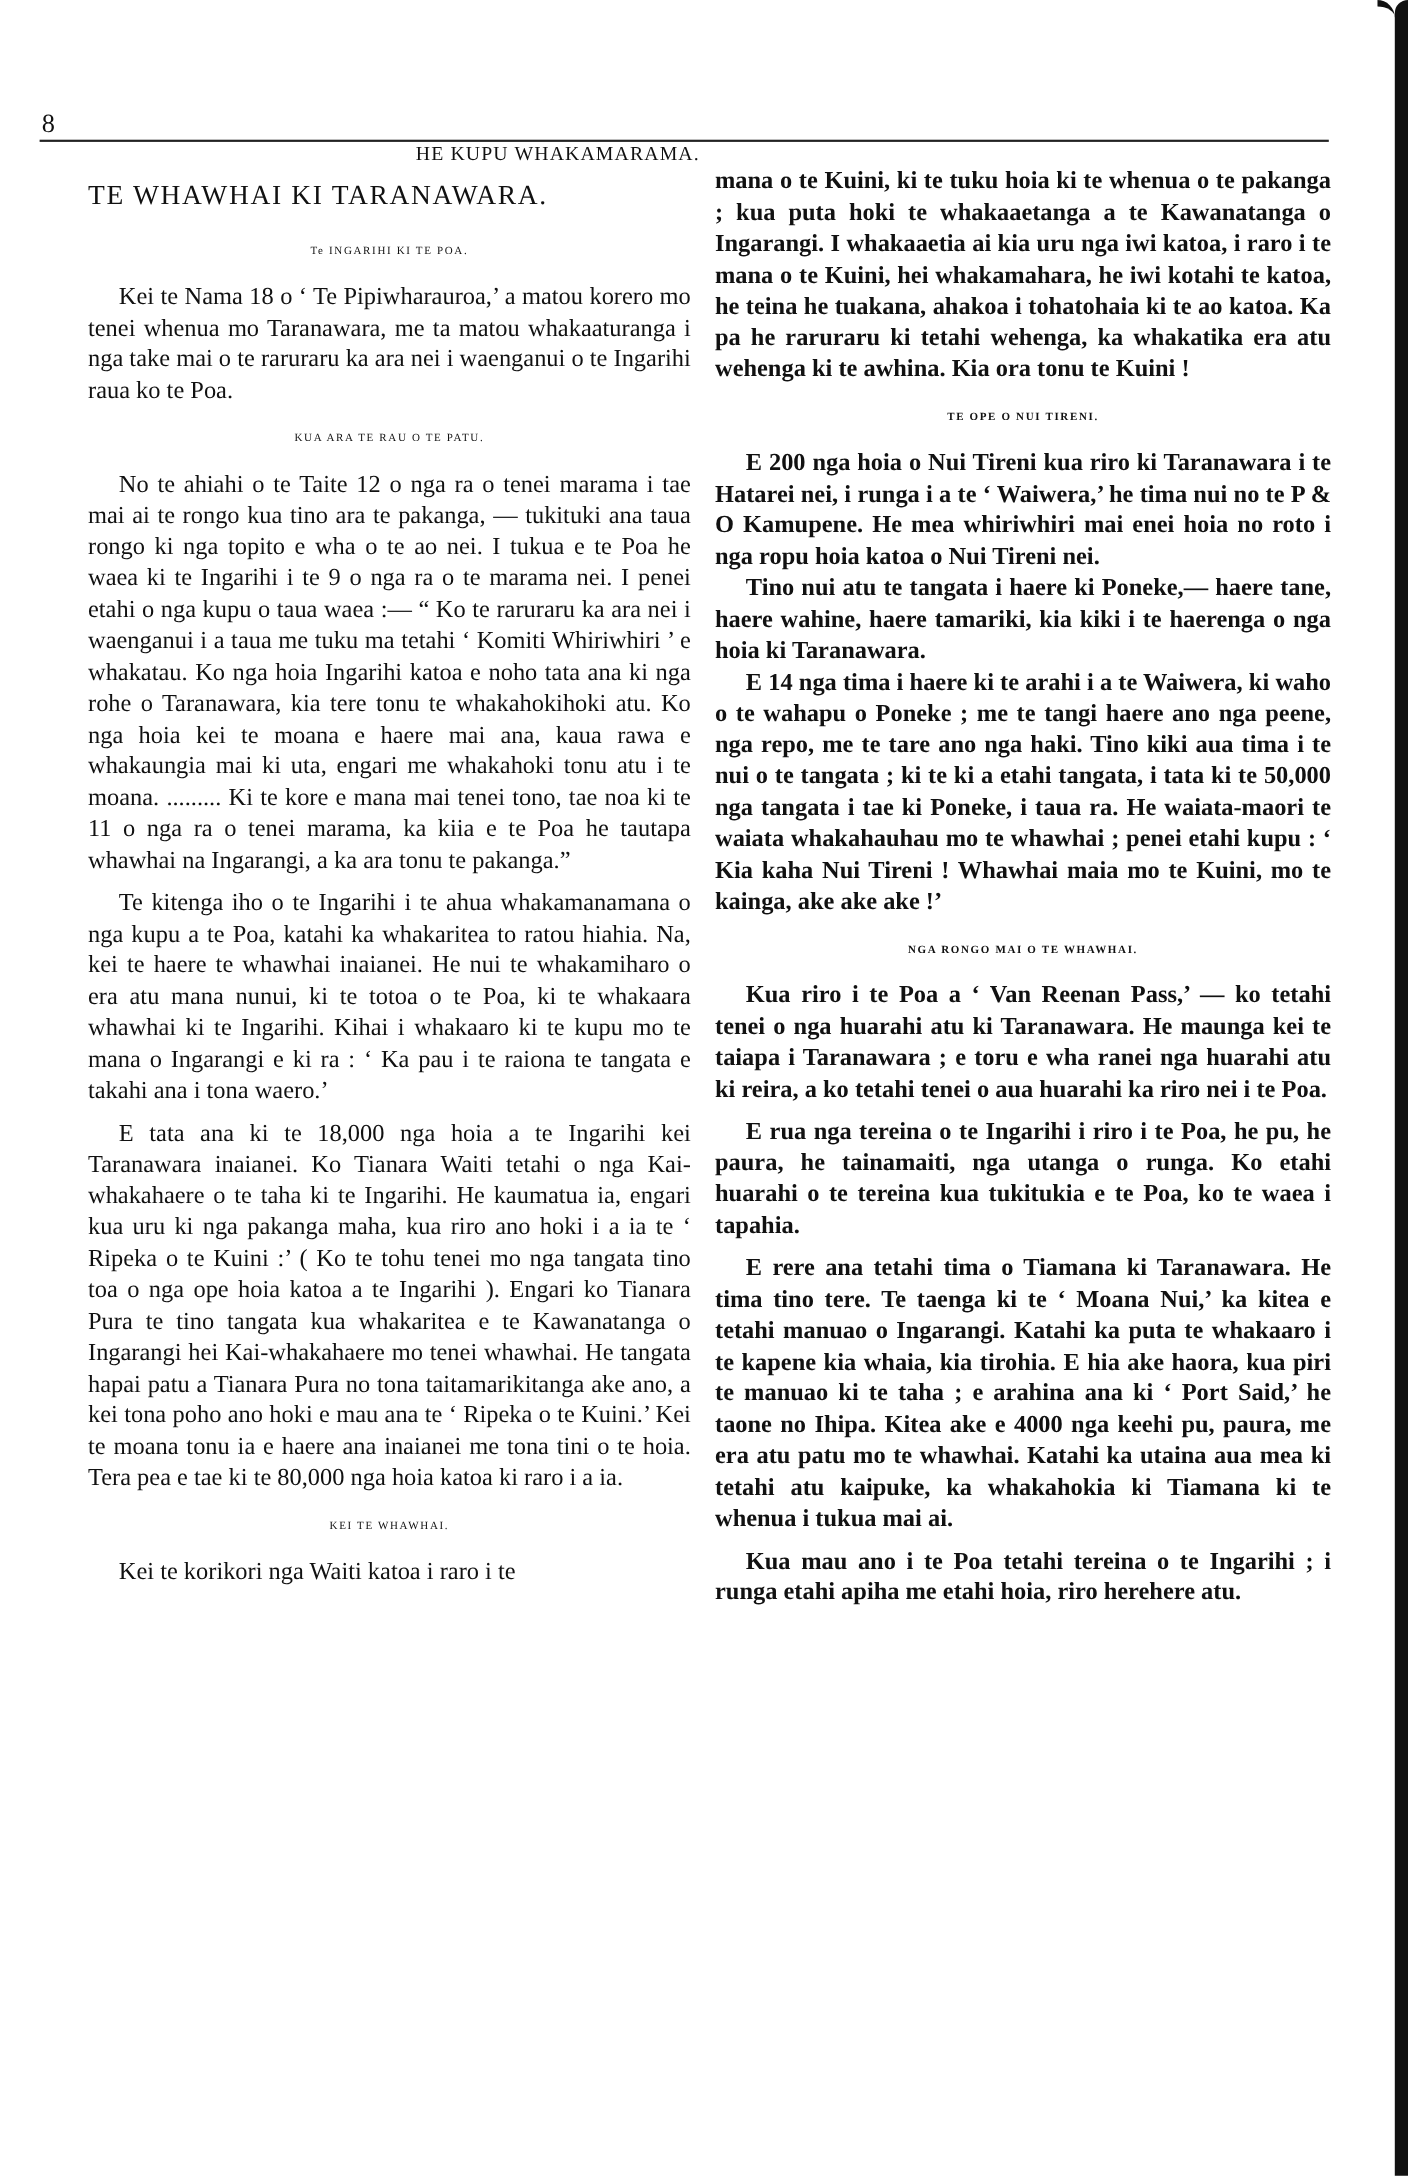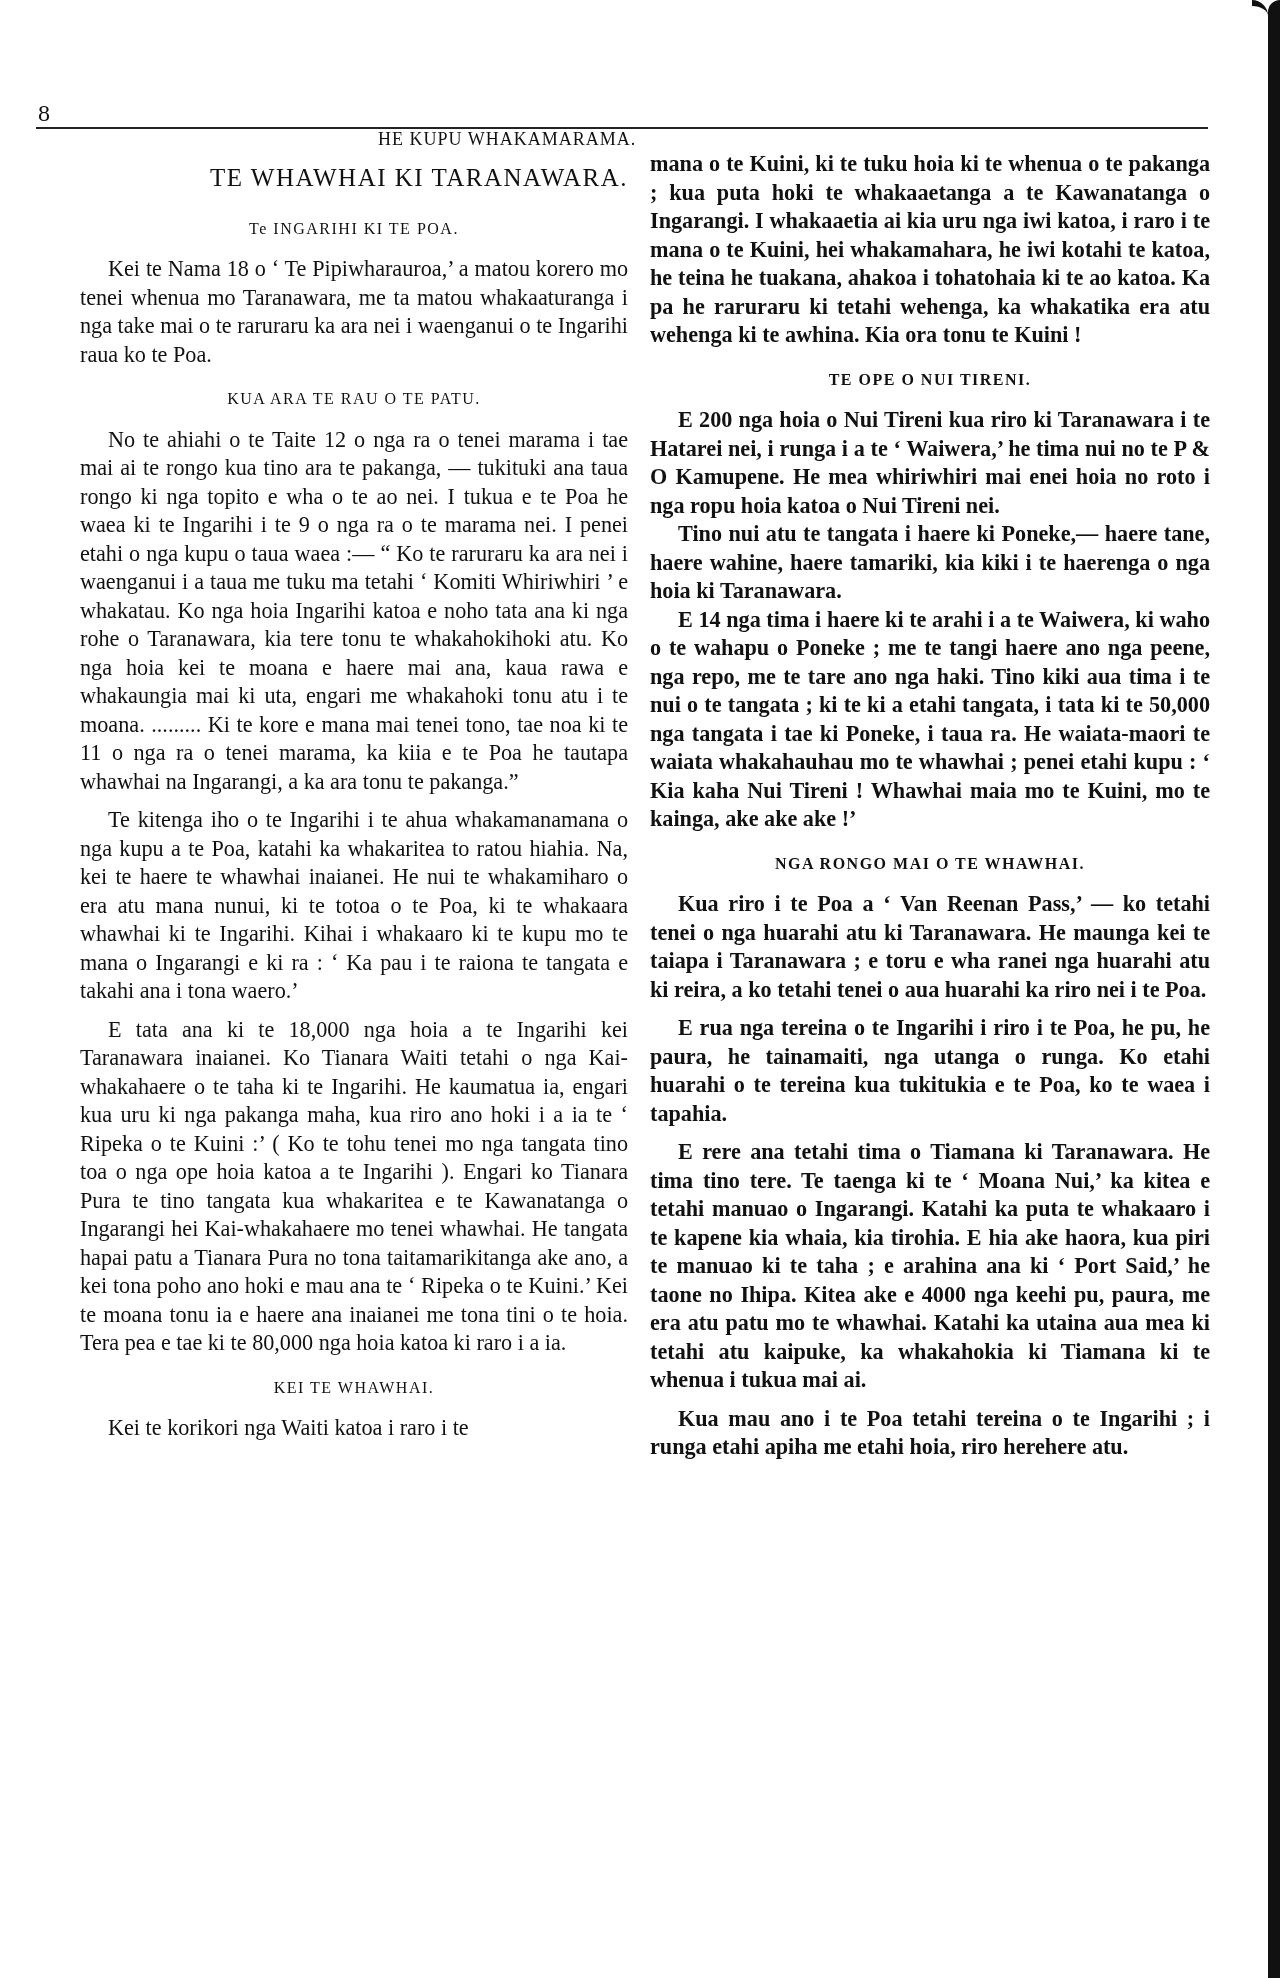--- a/index.html
+++ b/index.html
@@ -28,24 +28,24 @@
     position: absolute; left: 36px; top: 127px; width: 1172px; height: 0;
     border-top: 2px solid #222;
   }
   .col {
     position: absolute; top: 150px;
     font-size: 22.2px; line-height: 28.5px; text-align: justify;
   }
   .col-left { left: 80px; width: 548px; }
   .col-right { left: 650px; width: 560px; font-weight: bold; }
   .title {
-    text-align: right; font-size: 25px; letter-spacing: 1.5px; margin: 14px 0 22px 0;
+    text-align: left; font-size: 25px; letter-spacing: 1.5px; margin: 14px 0 22px 0;
   }
   .subhead {
-    text-align: center; font-size: 16px; letter-spacing: 1.5px; margin: 0 0 12px 0;
+    text-align: center; font-size: 10px; letter-spacing: 1.5px; margin: 0 0 12px 0;
   }
   .para { margin: 0 0 10px 0; text-indent: 28px; }
   .para.noind { text-indent: 0; }
   .gap-sub-lg { margin-top: 16px; }
 </style>
 </head>
 <body>
 
 <div class="right-edge"></div>
 <div class="right-edge-curve"></div>

